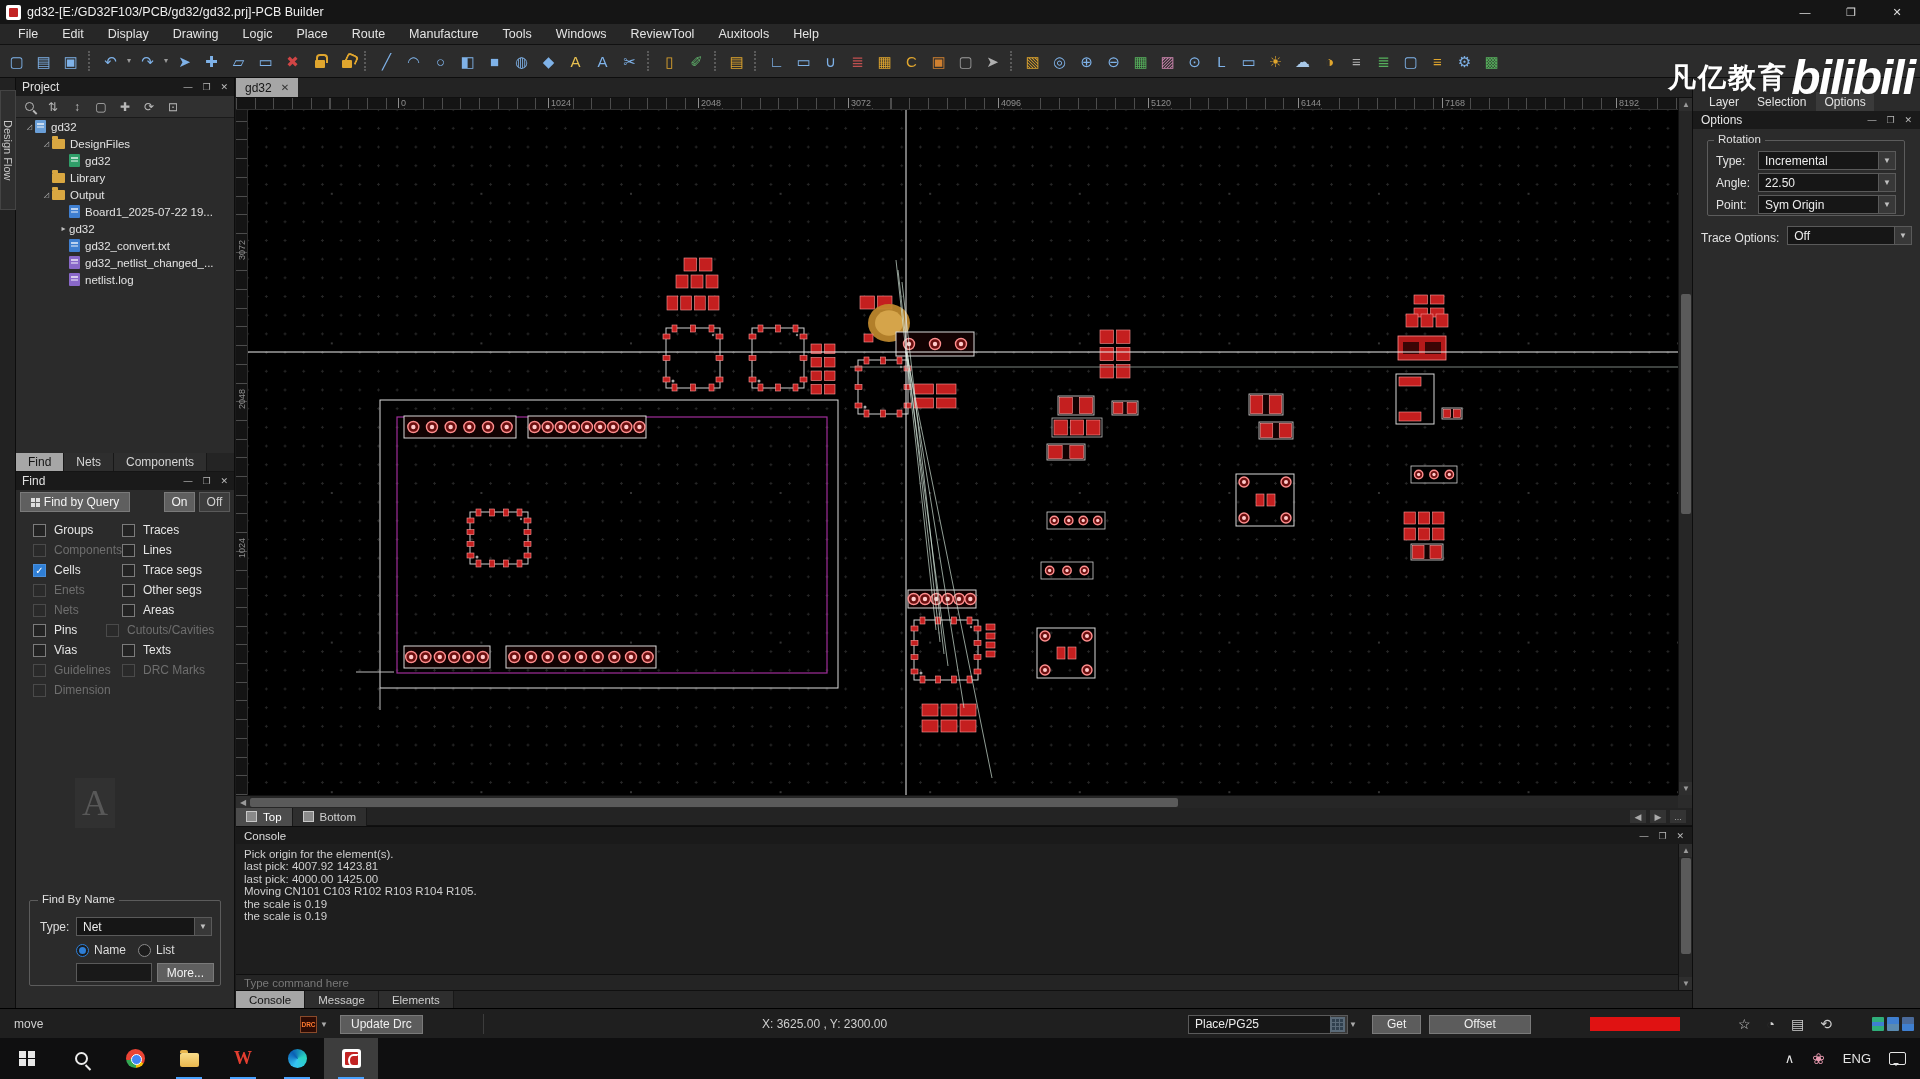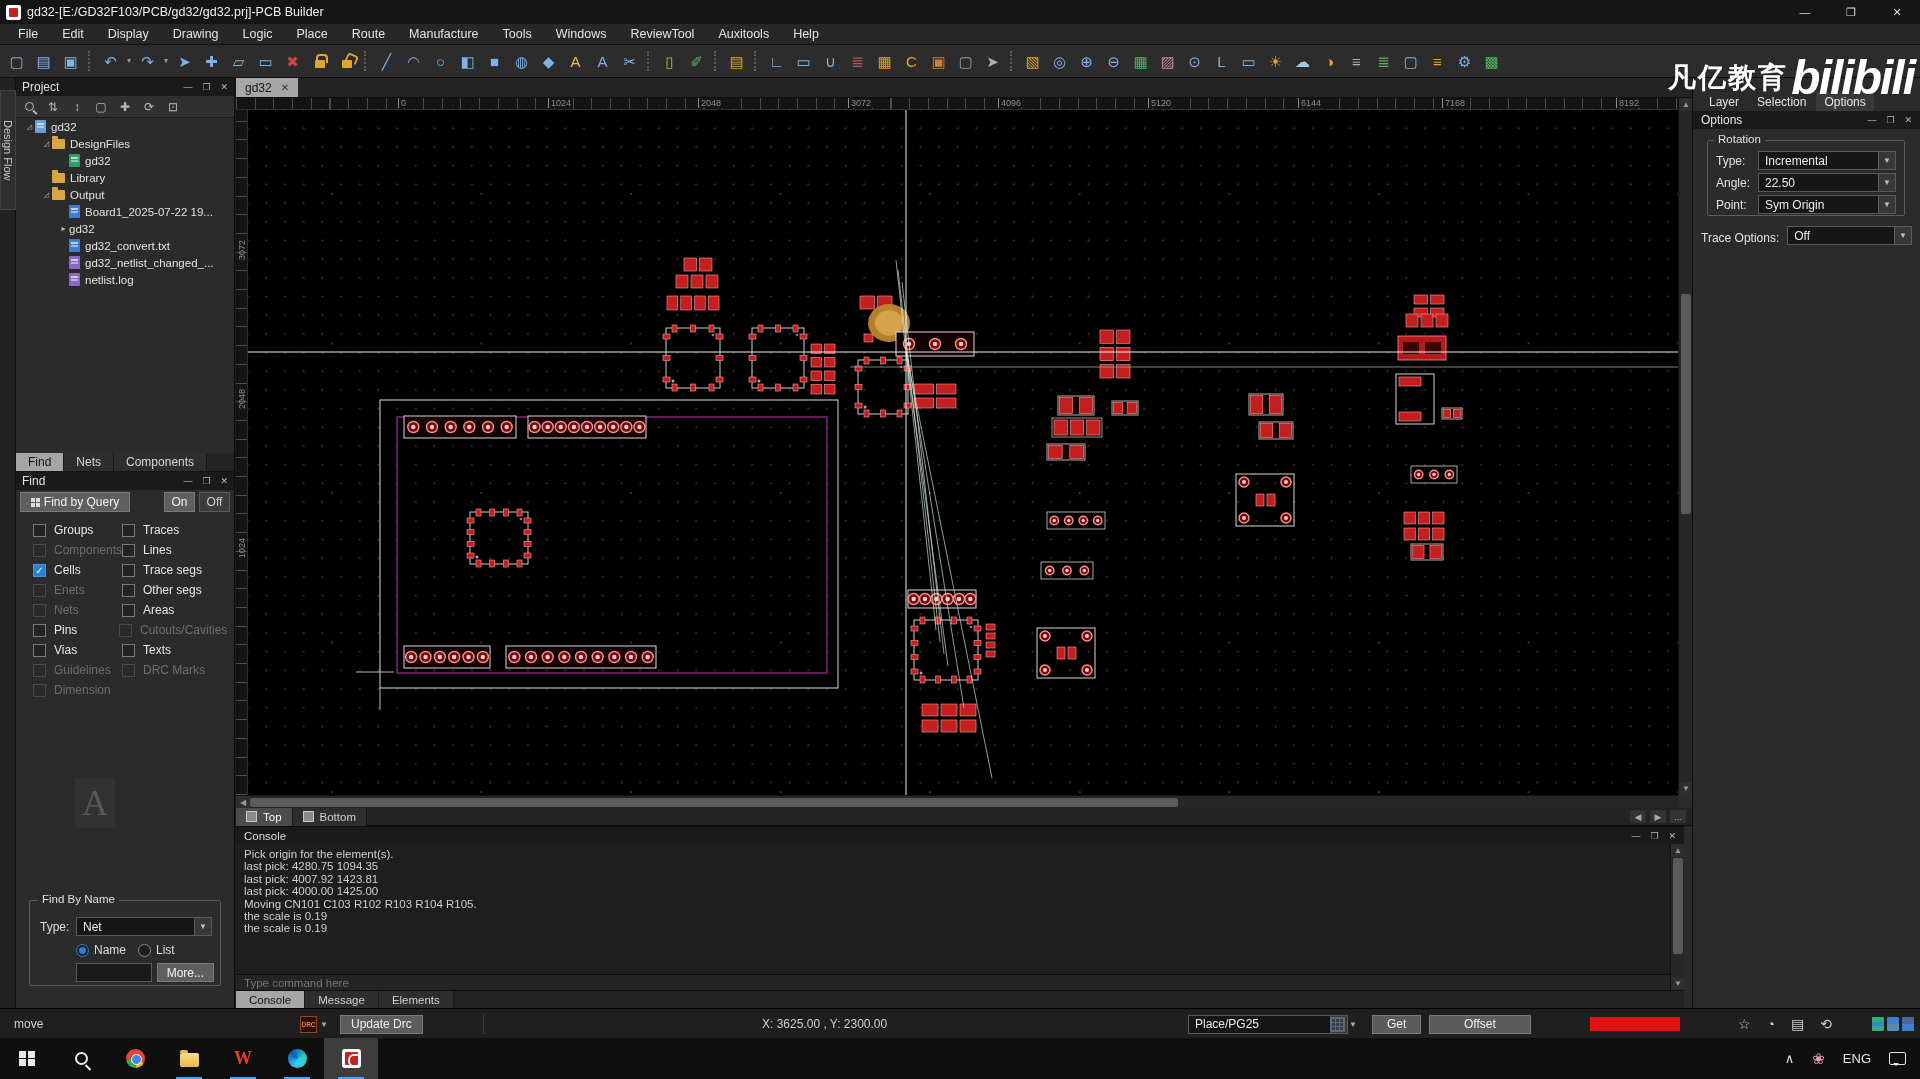--- a/index.html
+++ b/index.html
@@ -98,21 +98,21 @@
   .vthumb{position:absolute;left:2px;width:10px;background:#5a5a5a;border-radius:2px}
   .sarrow{position:absolute;width:14px;height:13px;display:flex;align-items:center;justify-content:center;color:#9a9a9a;font-size:8px;background:#2e2e2e}
   .hscroll{position:absolute;left:0;top:717px;right:14px;height:13px;background:#262626;border-top:1px solid #111}
   .hthumb{position:absolute;top:2px;height:9px;background:#5a5a5a;border-radius:2px}
   .layer-tabs{position:absolute;left:0;top:730px;right:0;height:18px;background:#232323;display:flex;align-items:center;border-bottom:1px solid #101010}
   .ltab{height:18px;display:flex;align-items:center;gap:6px;padding:0 10px;font-size:11.5px;color:#cfcfcf;background:#2e2e2e;border-right:1px solid #181818}
   .ltab.active{background:#4c4c4c;color:#fff}
   .swatch{width:11px;height:11px;background:#8a8a8a;border:1px solid #c8c8c8}
   .ltarrows{margin-left:auto;display:flex;gap:4px;padding-right:6px;color:#aaa;font-size:9px}
   .ltarrows span{width:16px;height:13px;background:#333;display:flex;align-items:center;justify-content:center}
-  .console{position:absolute;left:0;top:748px;right:8px;height:182px;background:#1e1e1e;border-top:1px solid #0d0d0d}
+  .console{position:absolute;left:0;top:748px;right:0;height:182px;background:#1e1e1e;border-top:1px solid #0d0d0d}
   .console-header{height:17px;background:#1a1a1a;display:flex;align-items:center;padding:0 8px;font-size:11.5px;color:#dcdcdc}
   .console-log{position:absolute;left:0;top:17px;right:14px;height:128px;padding:4px 0 0 8px;font-size:11.5px;line-height:12.4px;color:#cfcfcf}
   .cscroll{position:absolute;right:0;top:17px;width:14px;height:146px;background:#262626;border-left:1px solid #111}
   .console-input{position:absolute;left:0;top:147px;right:14px;height:16px;background:#242424;border-top:1px solid #0f0f0f;display:flex;align-items:center;padding-left:8px}
   .console-input span{color:#787878;font-size:11.5px}
   .console-tabs{position:absolute;left:0;top:163px;right:0;height:19px;background:#232323;display:flex;border-top:1px solid #101010}
   .ctab{padding:0 13px;display:flex;align-items:center;font-size:11.5px;color:#cfcfcf;background:#2e2e2e;border-right:1px solid #181818}
   .ctab.active{background:#a6a6a6;color:#141414}
 
   
@@ -416,21 +416,21 @@
         <span class="lbl">Trace segs</span>
       </div>
       <div class="chk" style="left: 106px; top: 60px;">
         <span class="cb "></span>
         <span class="lbl">Other segs</span>
       </div>
       <div class="chk" style="left: 106px; top: 80px;">
         <span class="cb "></span>
         <span class="lbl">Areas</span>
       </div>
-      <div class="chk disabled" style="left: 103px; top: 100px; justify-content: space-between;">
+      <div class="chk disabled" style="left: 90px; top: 100px; justify-content: space-between;">
         <span class="cb disabled"></span>
         <span class="lbl">Cutouts/Cavities</span>
       </div>
       <div class="chk" style="left: 106px; top: 120px;">
         <span class="cb "></span>
         <span class="lbl">Texts</span>
       </div>
       <div class="chk disabled" style="left: 106px; top: 140px;">
         <span class="cb disabled"></span>
         <span class="lbl">DRC Marks</span>
@@ -911,21 +911,20 @@
     <div class="console-header">
       <span>Console</span>
       <span class="pwb">
         <span>—</span>
         <span>❐</span>
         <span>✕</span>
       </span>
     </div>
     <div class="console-log" id="consoleLog">
         <div>Pick origin for the element(s).</div>
-        <div>last pick: 4280.75 1094.35</div>
         <div>last pick: 4007.92 1423.81</div>
         <div>last pick: 4000.00 1425.00</div>
         <div>Moving CN101 C103 R102 R103 R104 R105.</div>
         <div>the scale is 0.19</div>
         <div>the scale is 0.19</div>
       </div>
     <div class="cscroll">
       <span class="sarrow" style="top:0">▲</span>
       <span class="vthumb" style="top:14px;height:96px"></span>
       <span class="sarrow" style="bottom:0">▼</span>

